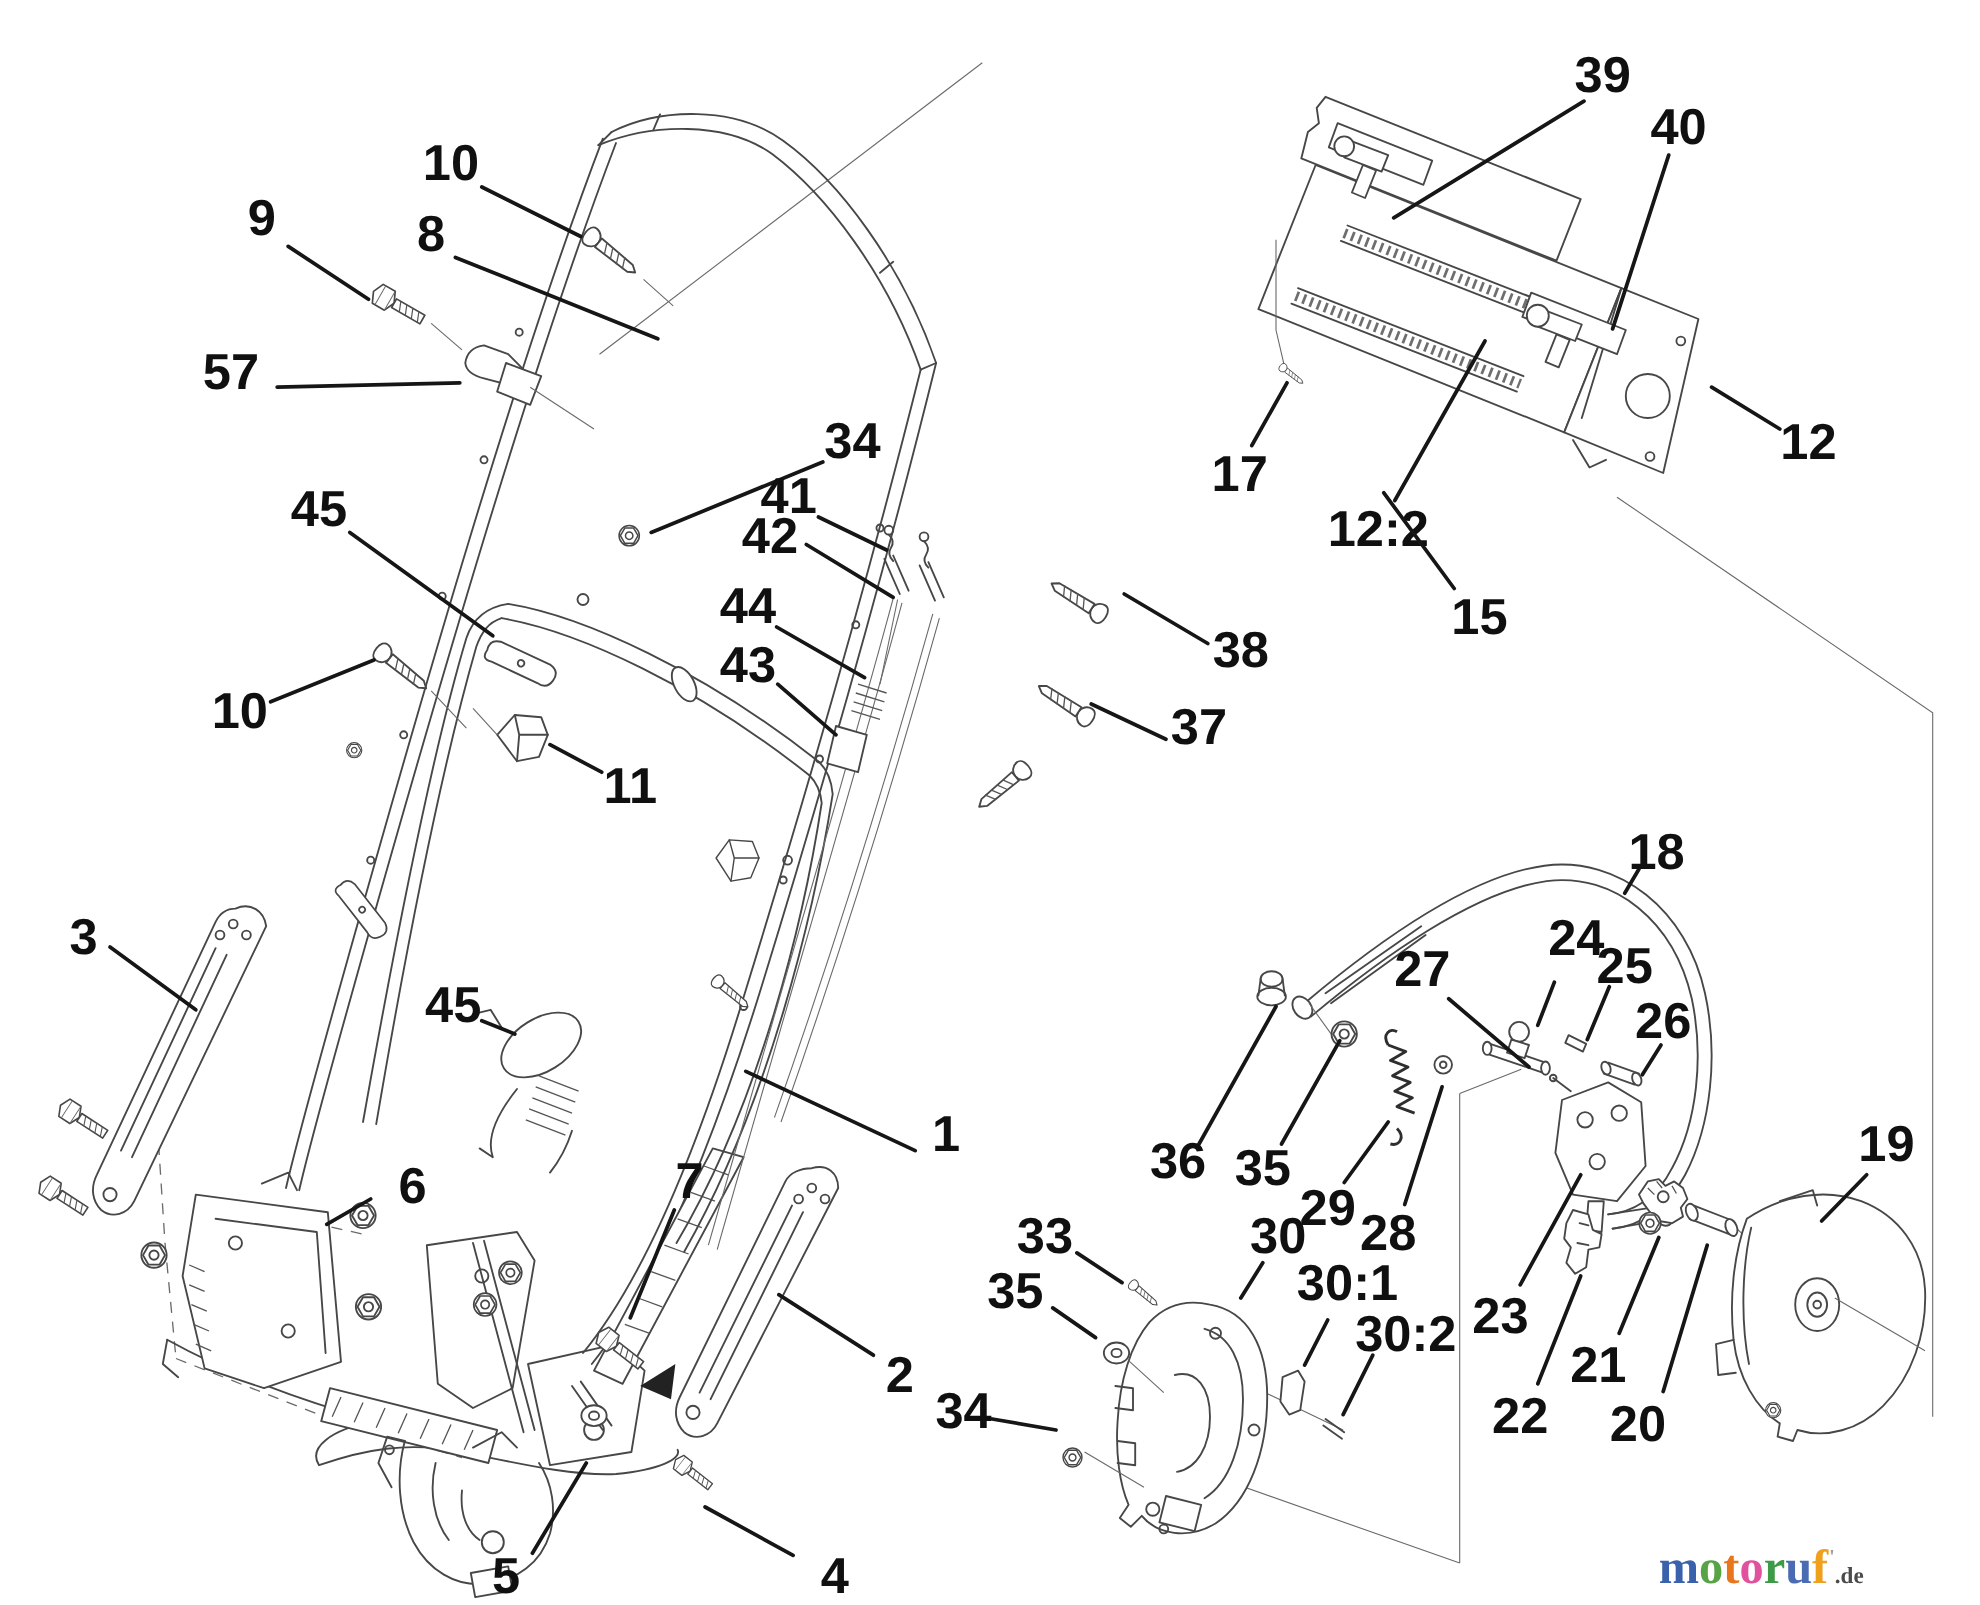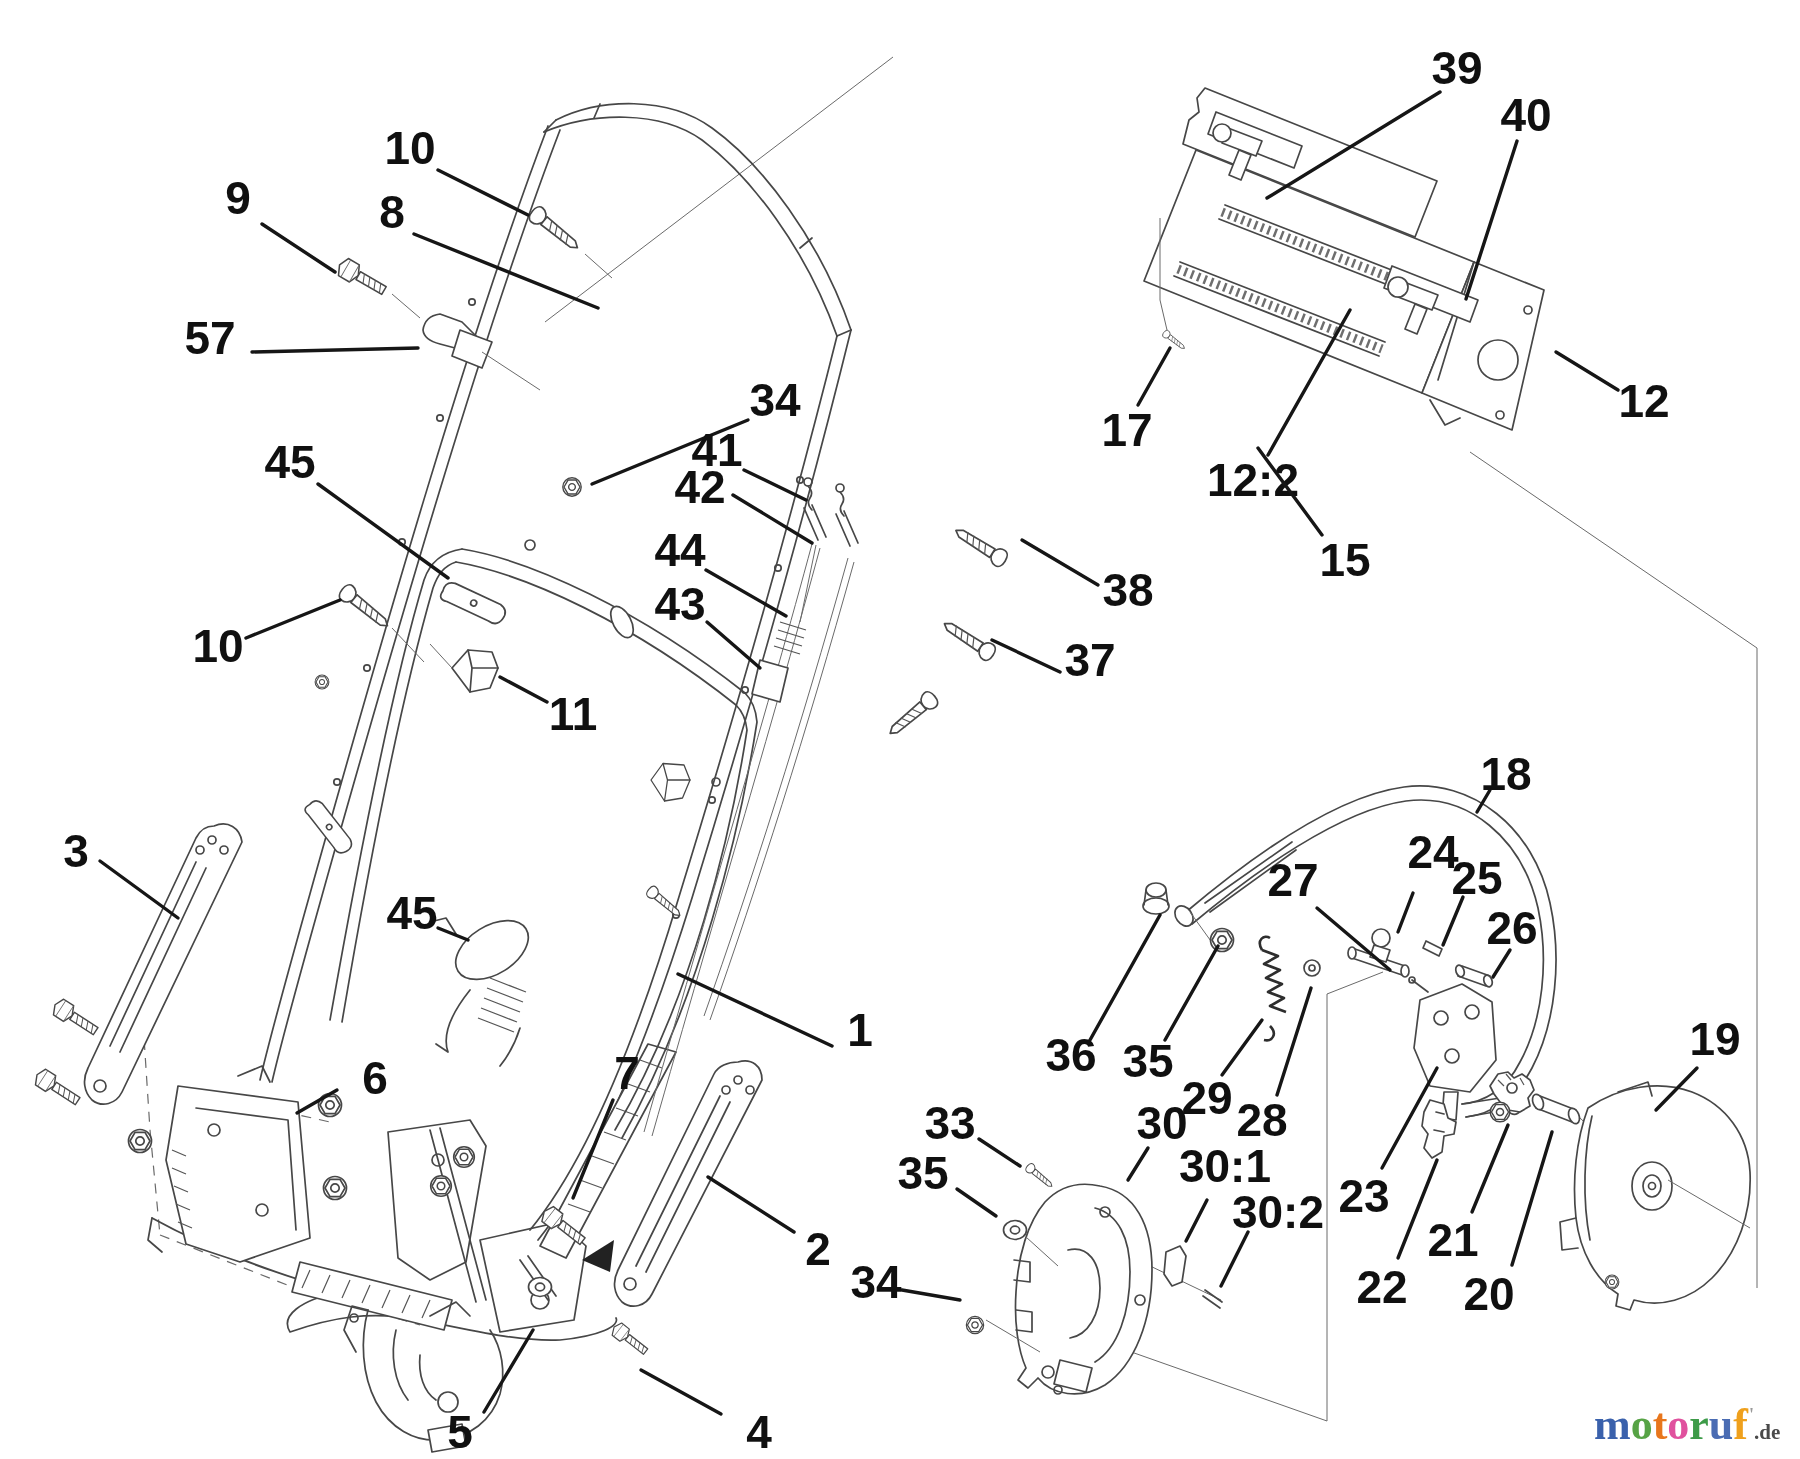--- a/index.html
+++ b/index.html
@@ -11,21 +11,21 @@
   .dlf{stroke:#474747;stroke-width:1.7;fill:#ffffff;stroke-linejoin:round;}
   .thin{stroke:#6a6a6a;stroke-width:1;fill:none;}
   .dash{stroke:#6a6a6a;stroke-width:1.2;fill:none;stroke-dasharray:10 8;}
   .hatch{stroke:#555;stroke-width:1.2;fill:none;}
   .hatchband{stroke:#555;stroke-width:9;fill:none;stroke-dasharray:2.5 4.5;opacity:.85;}
   .leader{stroke:#161616;stroke-width:3.4;stroke-linecap:round;}
   .callout{font-family:"Liberation Sans",sans-serif;font-weight:bold;font-size:46px;
            fill:#101010;text-anchor:middle;}
   .spring{stroke:#2e2e2e;stroke-width:2.6;fill:none;stroke-linejoin:round;}
   .solidfill{fill:#222;stroke:none;}
-  #logo{position:absolute;left:1594px;top:1399px;width:206px;height:54px;
+  #logo{position:absolute;left:1508px;top:1399px;width:206px;height:54px;
         font-family:"Liberation Serif",serif;font-weight:bold;font-size:44px;
         letter-spacing:0px;white-space:nowrap;}
   #logo .suffix{font-size:21px;font-weight:bold;}
   #logo .tick{font-size:18px;vertical-align:18px;margin-left:1px;}
 </style>
 </head>
 <body>
 
 <div id="stage">
 <svg width="1800" height="1459" viewBox="0 0 1800 1459">

